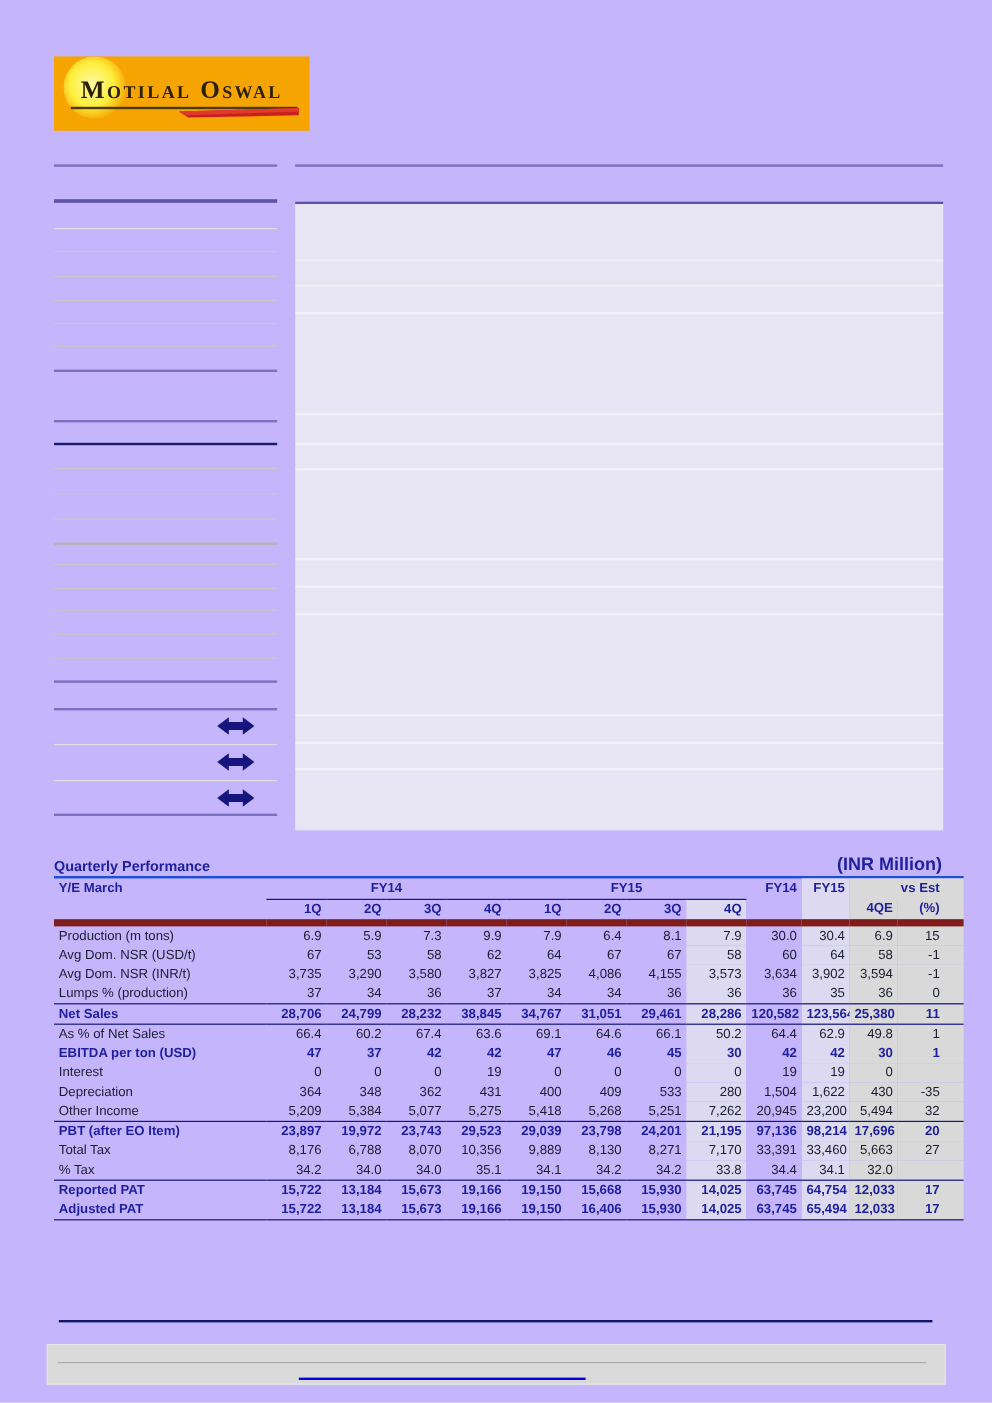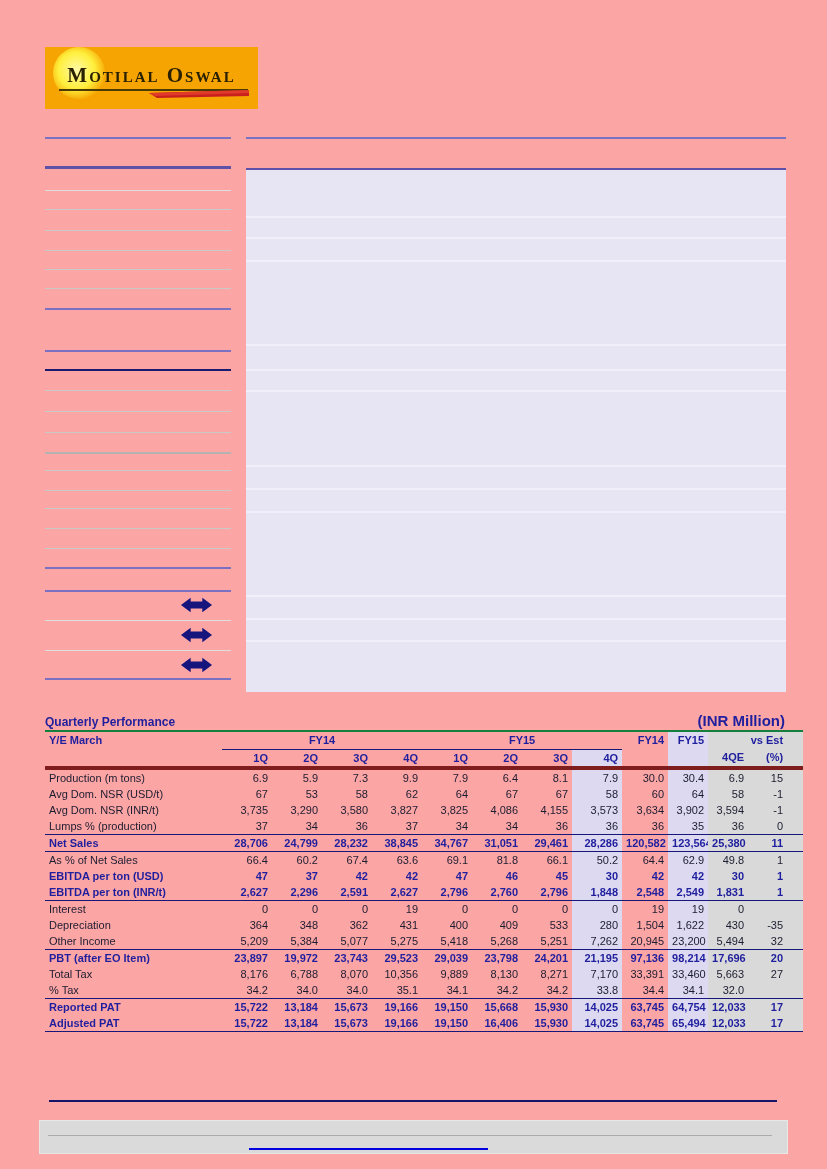--- a/index.html
+++ b/index.html
@@ -1,46 +1,46 @@
 <!DOCTYPE html>
 <html><head>
 <meta charset="utf-8">
 <style>
   html,body{margin:0;padding:0;background:#fff;}
-  .page{position:relative;width:827px;height:1169px;background:#fca5a5;overflow:hidden;
+  .page{position:relative;width:827px;height:1169px;background:#c4b5fd;overflow:hidden;
         font-family:"Liberation Sans",sans-serif;}
   
   .logo{position:absolute;left:45px;top:47px;width:213px;height:62px;background:#f6a402;overflow:hidden;}
   .logo .sun{position:absolute;left:8px;top:0px;width:52px;height:52px;border-radius:50%;
     background:radial-gradient(circle at 45% 45%, #fff9a8 0%, #ffef3c 45%, rgba(246,164,2,0) 75%);}
   .logo .brand{position:absolute;left:0;right:0;top:17px;text-align:center;
     font-family:"Liberation Serif",serif;font-variant:small-caps;font-weight:bold;
     font-size:21px;letter-spacing:2px;color:#2a2101;line-height:22px;}
   .logo .brand-rule{position:absolute;left:14px;right:10px;top:42px;height:2px;background:#4a3a05;}
   .logo .swoosh{position:absolute;left:0;top:0;width:213px;height:62px;}
   
   .abs{position:absolute;}
   .panel{position:absolute;left:246px;top:168px;width:540px;height:524px;background:#e7e5f3;
          border-top:2px solid #5d52a8;box-sizing:border-box;}
   .stripe{position:absolute;left:0;width:540px;height:2px;background:#f1eff9;}
   .arrow-ic{position:absolute;left:180px;width:33px;height:18px;}
   
   .qtable-wrap{position:absolute;left:45px;top:714px;width:758px;color:#1c1c30;}
   .tbl-title-row{display:flex;justify-content:space-between;align-items:flex-end;
-    border-bottom:2px solid #15803d;padding-bottom:1px;height:15px;}
+    border-bottom:2px solid #1d4ed8;padding-bottom:1px;height:15px;}
   .tbl-title{font-size:12px;font-weight:bold;color:#1f1f9e;}
   .tbl-unit{font-size:15px;font-weight:bold;color:#1f1f9e;padding-right:18px;}
   table.qtable{border-collapse:collapse;table-layout:fixed;width:758px;font-size:11px;}
   table.qtable th,table.qtable td{padding:0 4px;height:16px;line-height:15px;text-align:right;
     overflow:hidden;white-space:nowrap;font-weight:normal;}
   table.qtable .lbl{text-align:left;}
   table.qtable .ctr{text-align:center;}
   table.qtable th{color:#1f1f9e;font-weight:bold;}
   tr.hdr-b th{height:17px;}
-  tr.hdr-c th{height:16px;border-bottom:4px solid #7f1d1d;}
+  tr.hdr-c th{height:16px;border-bottom:6px solid #7f1d1d;}
   .grp{border-bottom:1px solid #17177a;}
   td.bold,tr.r-bold td{color:#1f1f9e;font-weight:bold;}
   tr.rule td{border-bottom:1.5px solid #17177a;}
   td.indent{padding-left:14px;}
   .hl-lav{background:#dcd9f0;}
   .hl-gray{background:#d9d9d9;}
   .pctpad{padding-right:20px !important;}
   
   .foot-rule{position:absolute;left:49px;top:1100px;width:728px;height:2px;background:#14146a;}
   .foot-box{position:absolute;left:39px;top:1120px;width:749px;height:34px;background:#dadada;
@@ -241,21 +241,21 @@
             <td class="hl-gray">25,380</td>
             <td class="hl-gray pctpad">11</td>
           </tr>
           <tr>
             <td class="lbl indent">As % of Net Sales</td>
             <td>66.4</td>
             <td>60.2</td>
             <td>67.4</td>
             <td>63.6</td>
             <td>69.1</td>
-            <td>81.8</td>
+            <td>64.6</td>
             <td>66.1</td>
             <td class="hl-lav">50.2</td>
             <td>64.4</td>
             <td class="hl-lav">62.9</td>
             <td class="hl-gray">49.8</td>
             <td class="hl-gray pctpad">1</td>
           </tr>
           <tr class="r-bold">
             <td class="lbl">EBITDA per ton (USD)</td>
             <td>47</td>
@@ -264,35 +264,20 @@
             <td>42</td>
             <td>47</td>
             <td>46</td>
             <td>45</td>
             <td class="hl-lav">30</td>
             <td>42</td>
             <td class="hl-lav">42</td>
             <td class="hl-gray">30</td>
             <td class="hl-gray pctpad">1</td>
           </tr>
-          <tr class="r-bold rule">
-            <td class="lbl">EBITDA per ton (INR/t)</td>
-            <td>2,627</td>
-            <td>2,296</td>
-            <td>2,591</td>
-            <td>2,627</td>
-            <td>2,796</td>
-            <td>2,760</td>
-            <td>2,796</td>
-            <td class="hl-lav">1,848</td>
-            <td>2,548</td>
-            <td class="hl-lav">2,549</td>
-            <td class="hl-gray">1,831</td>
-            <td class="hl-gray pctpad">1</td>
-          </tr>
           <tr>
             <td class="lbl">Interest</td>
             <td>0</td>
             <td>0</td>
             <td>0</td>
             <td>19</td>
             <td>0</td>
             <td>0</td>
             <td>0</td>
             <td class="hl-lav">0</td>

